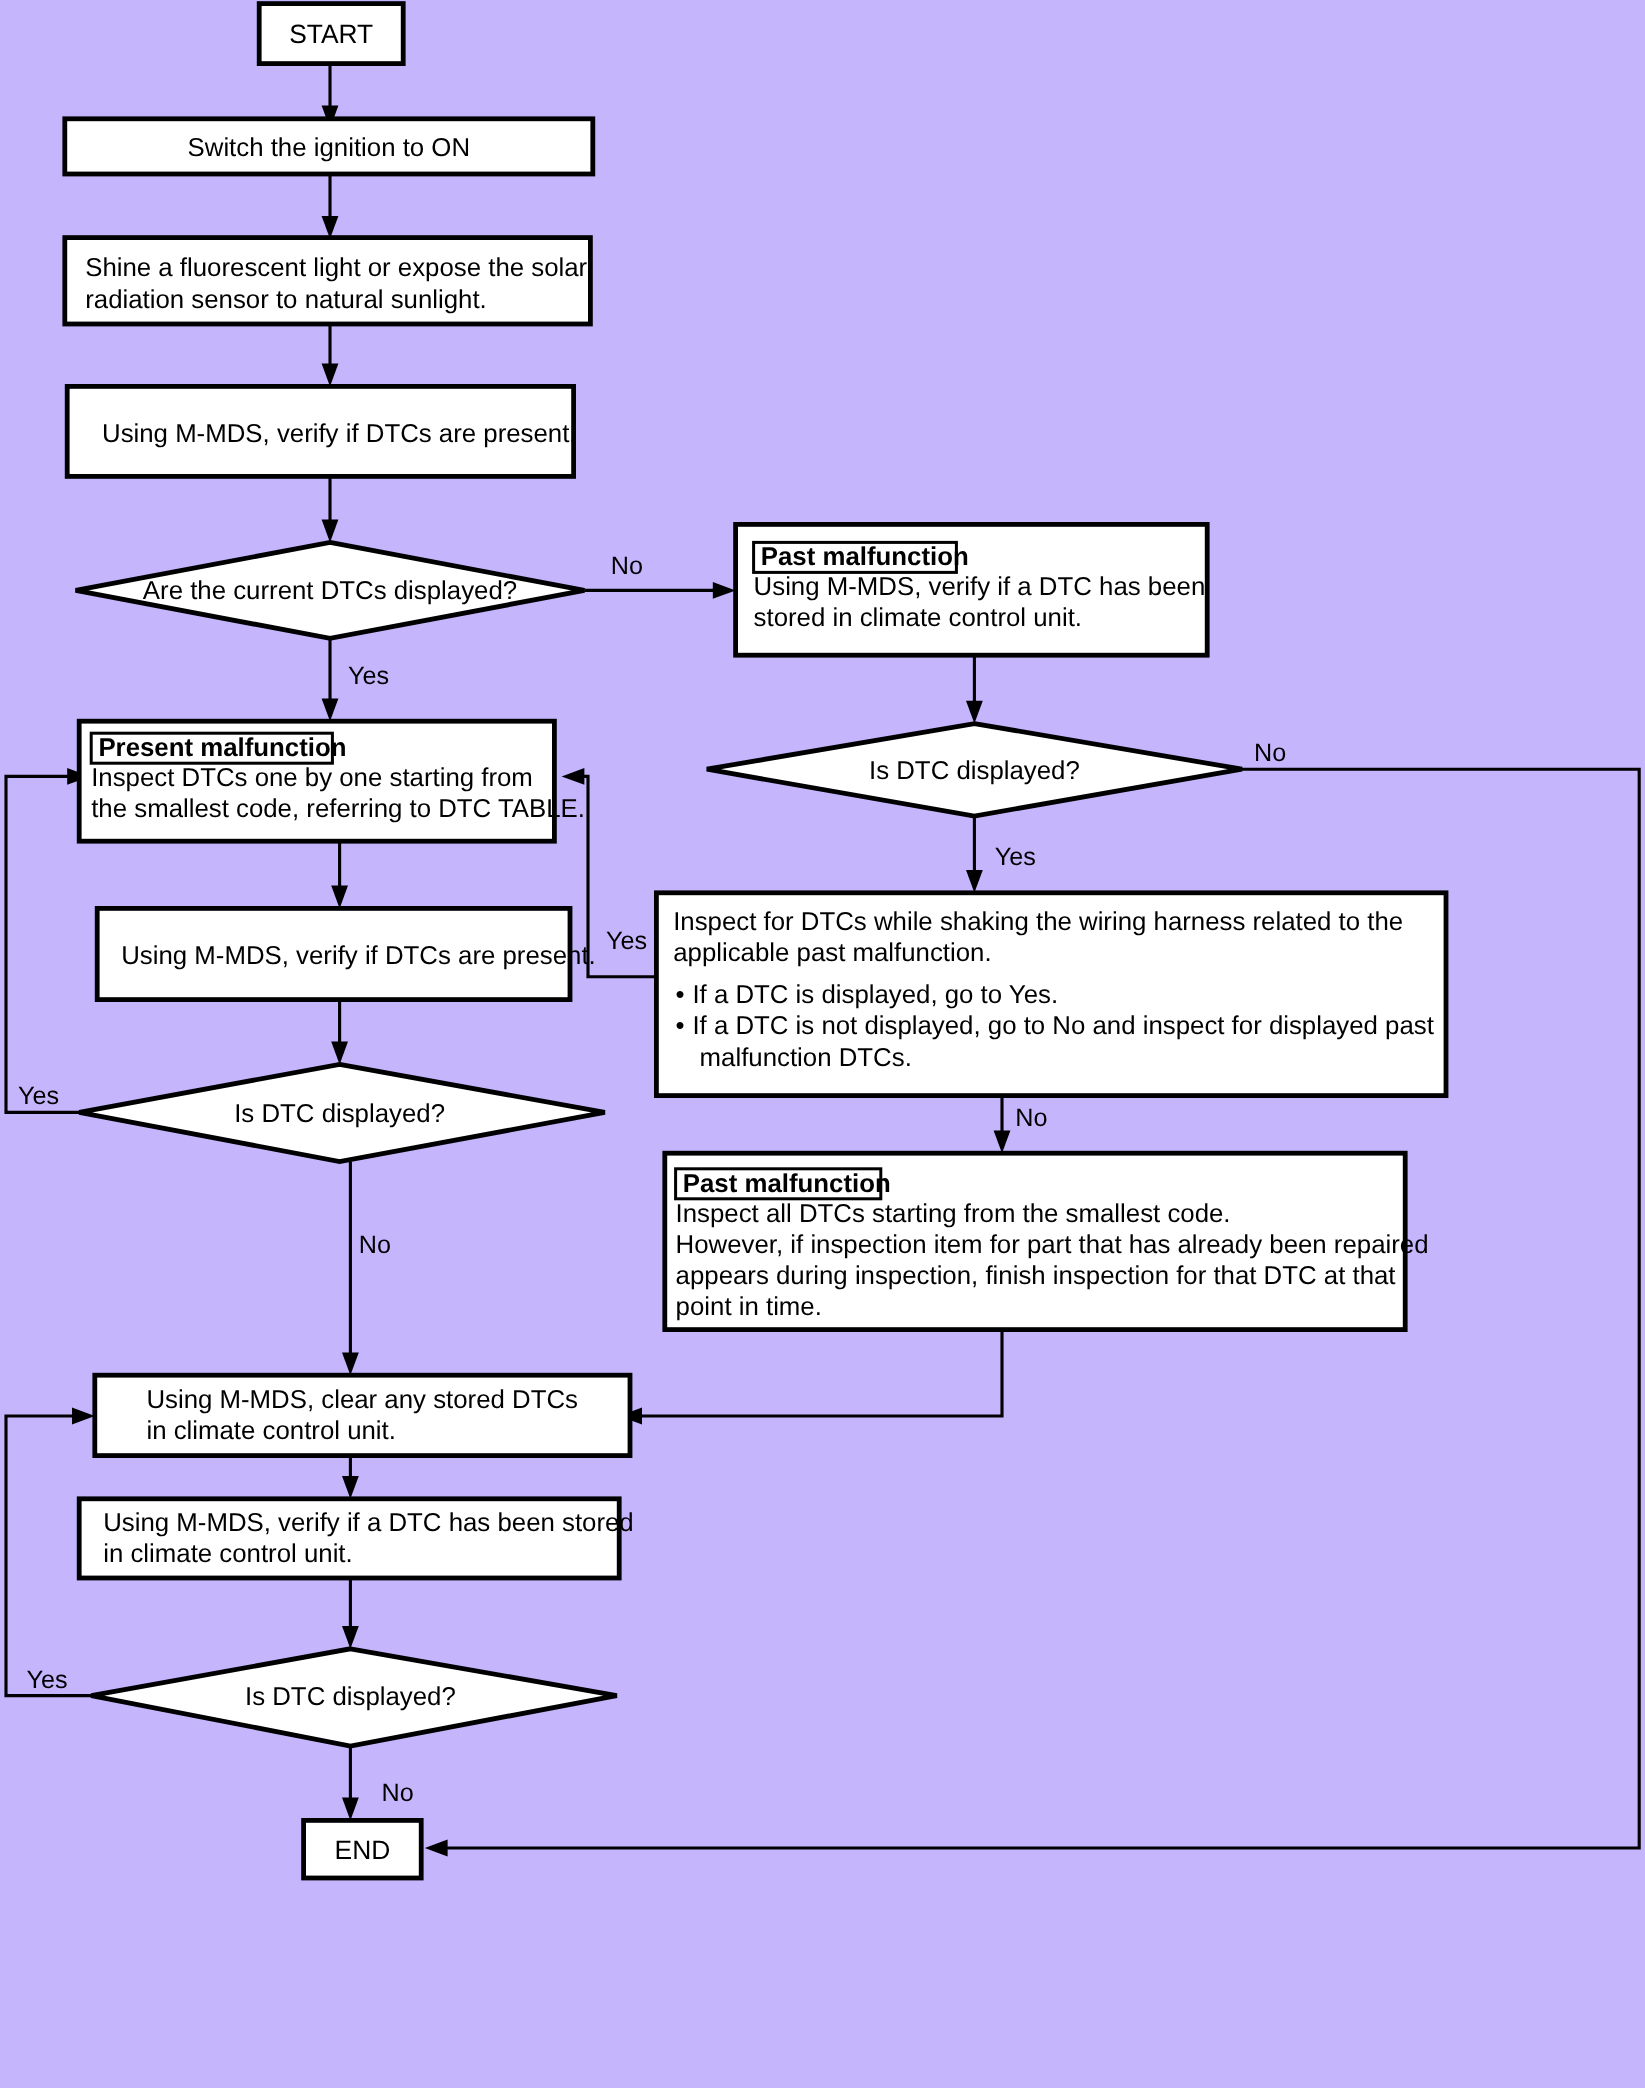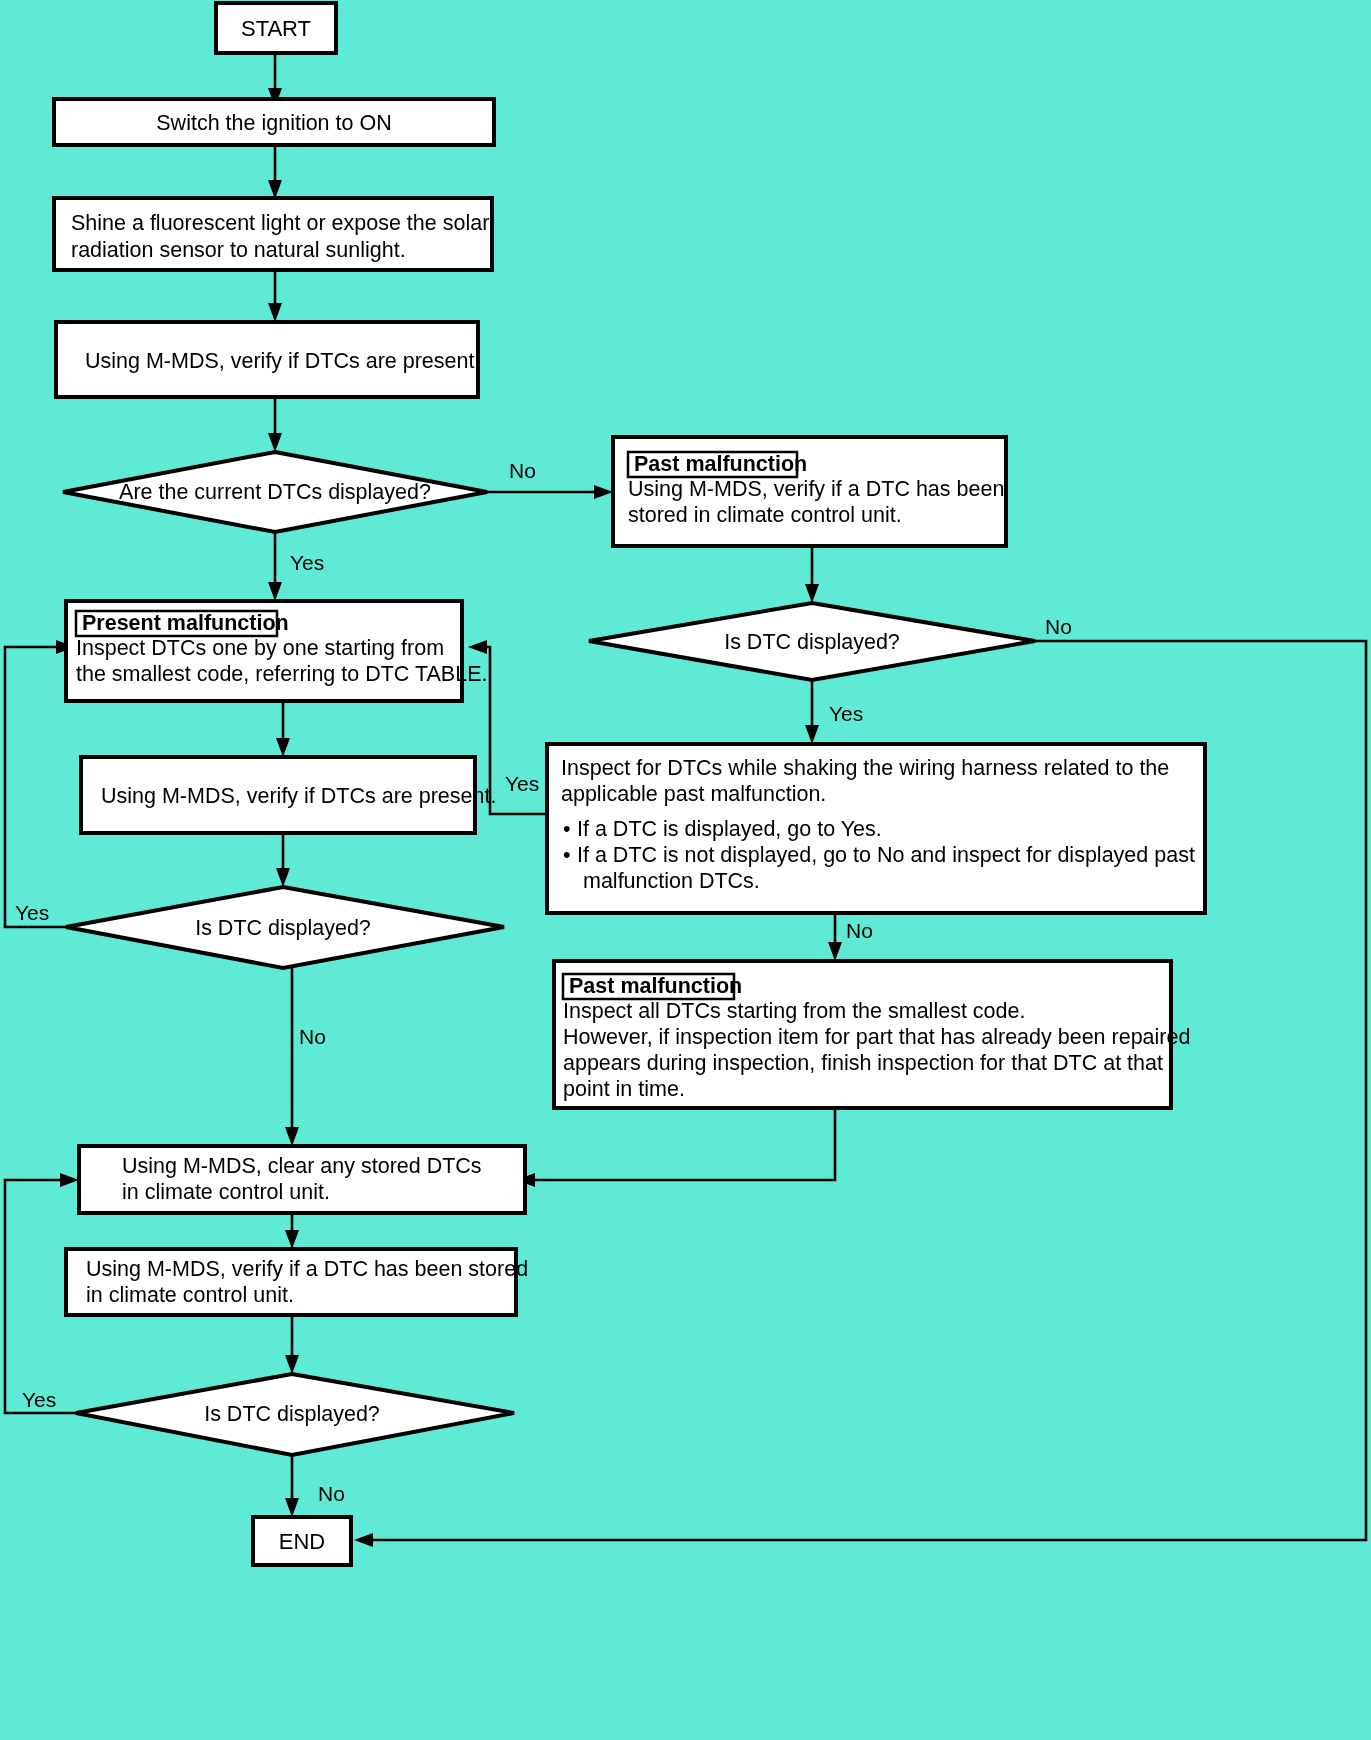--- a/index.html
+++ b/index.html
@@ -4,21 +4,21 @@
 <style>
   html, body {
     margin: 0;
     padding: 0;
     background: #ffffff;
   }
   #diagram-root {
     position: relative;
     width: 1371px;
     height: 1740px;
-    background: #5eead4;
+    background: #c4b5fd;
     font-family: "Liberation Sans", sans-serif;
   }
   svg.flow {
     display: block;
     width: 1371px;
     height: 1740px;
   }
   .node-box {
     fill: #ffffff;
     stroke: #000000;

